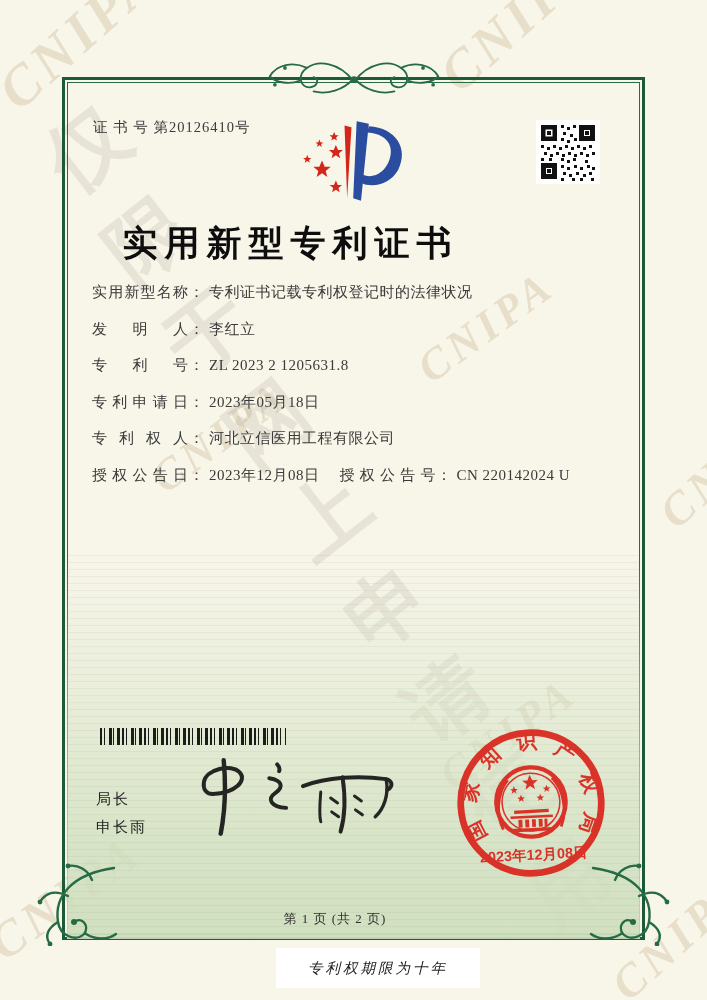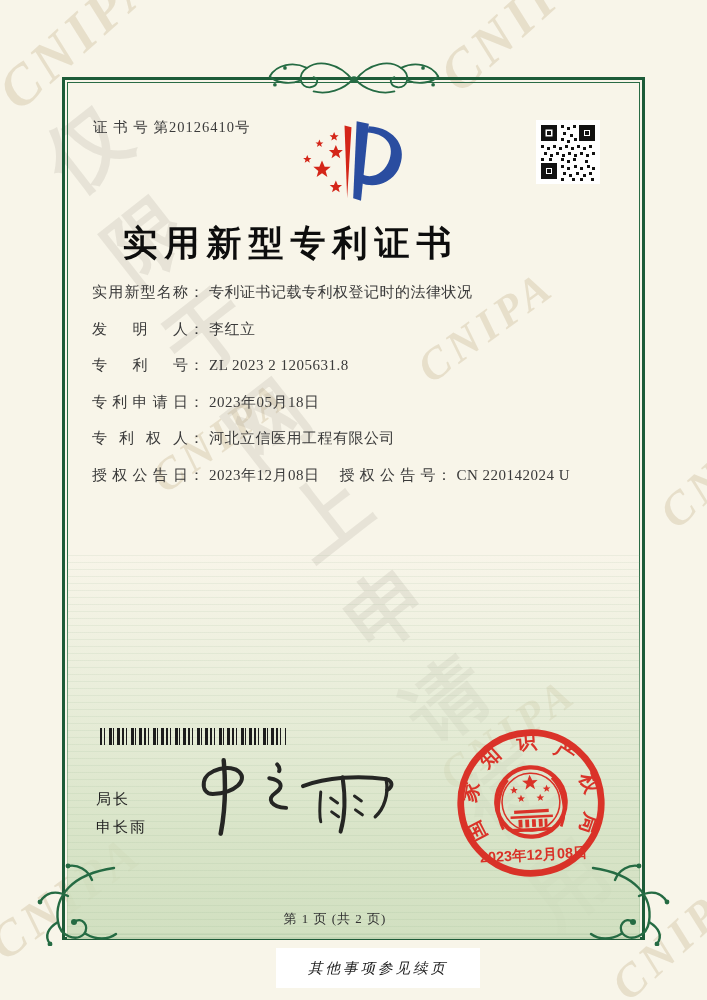--- a/index.html
+++ b/index.html
@@ -313,15 +313,15 @@
           </g>
           <path d="M50,106 C43,91 45,68 57,55 M110,106 C117,91 115,68 103,55" fill="none" stroke="#da251c" stroke-width="3"></path>
         </g>
         <text x="80" y="139" text-anchor="middle" font-size="15" font-weight="bold" fill="#da251c" font-family="Liberation Sans,sans-serif">2023年12月08日</text>
       </g>
     </svg>
 
     <div class="footer-page">第 1 页 (共 2 页)</div>
   </div>
 
-  <div class="note-box">其他事项参见续页</div>
+  <div class="note-box">专利权期限为十年</div>
 
 </div>
 
 </body></html>

